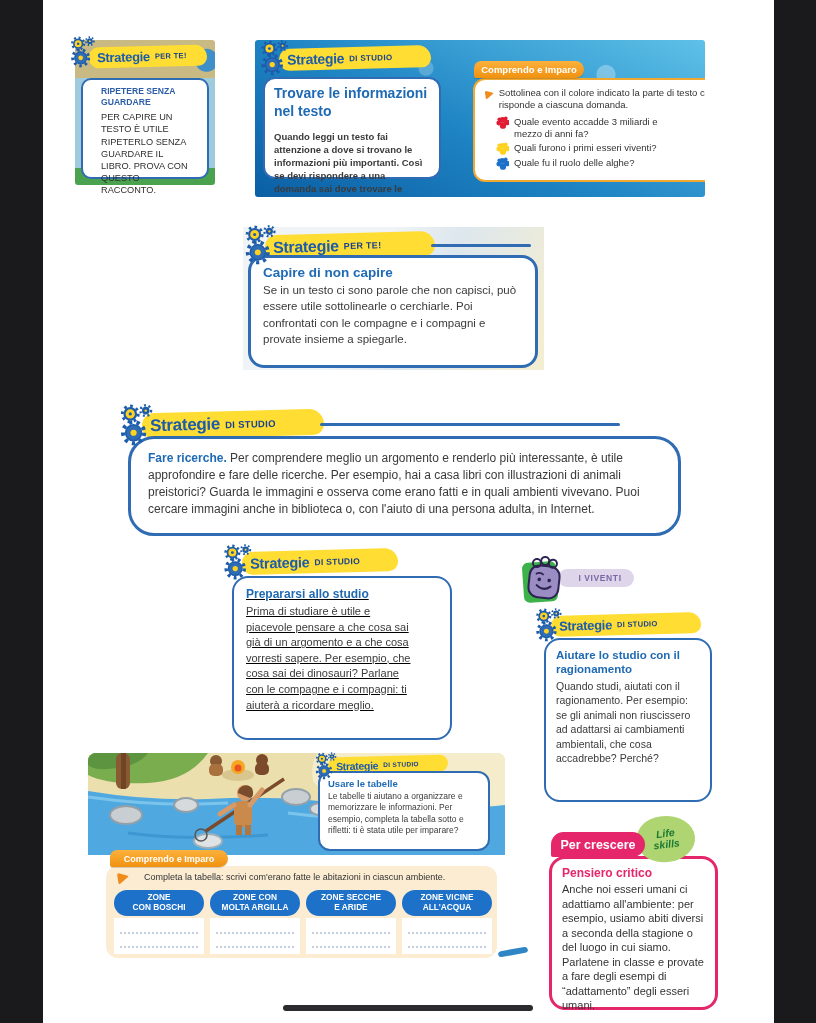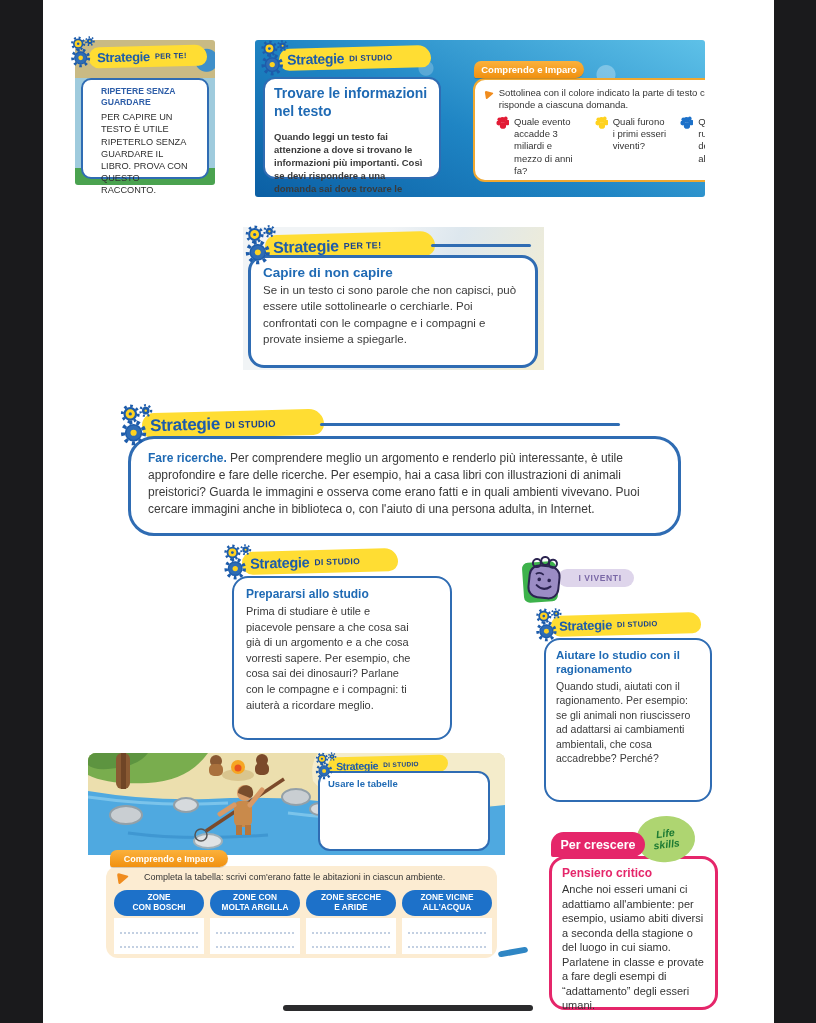--- a/index.html
+++ b/index.html
@@ -44,21 +44,21 @@
   .box-b .swoosh{left:24px;top:7px;height:22px;width:152px;}
   .box-b .brand{font-size:14px;}
   .box-b .brand-suffix{font-size:8px;}
   .b1-card{left:8px;top:37px;width:178px;height:102px;border-width:2px;border-radius:12px;padding:6px 9px;}
   .b1-title{font-size:14px;line-height:1.25;}
   .b1-body{font-size:9.5px;line-height:1.38;margin-top:10px;font-weight:bold;}
   .b-tab{left:219px;top:21px;width:110px;height:17px;font-size:9.5px;}
   .b2-card{position:absolute;left:218px;top:38px;width:280px;height:104px;background:#fff;border:2.5px solid #f0a830;border-radius:12px;padding:7px 9px 6px 9px;}
   .b2-intro{display:flex;gap:5px;font-size:9.5px;line-height:1.3;color:#333;}
   .b2-intro svg{margin-top:1px;}
-  .q-list{margin-top:4px;display:flex;flex-direction:row;gap:2px;}
+  .q-list{margin-top:4px;display:flex;flex-direction:column;gap:2px;}
   .q-row{display:flex;gap:5px;align-items:flex-start;margin-left:12px;}
   .q-text{font-size:9.5px;line-height:1.3;color:#333;max-width:172px;}
 
   
   .box-c{position:absolute;left:243px;top:227px;width:301px;height:143px;
     background:linear-gradient(115deg,#f1f4f6 0 40%,#dde7ee 60%,#f3edd2 95%);}
   .box-c .gears{left:0px;top:-2px;width:38px;height:40px;}
   .box-c .swoosh{left:22px;top:6px;height:25px;width:170px;}
   .box-c .brand{font-size:16px;}
   .box-c .brand-suffix{font-size:9px;}
@@ -77,21 +77,21 @@
   .d-card{left:0px;top:30px;width:553px;height:100px;border-width:3px;border-radius:26px;padding:11px 17px;}
   .d-text{font-size:12px;line-height:1.42;color:#3a3a3a;}
   .d-lead{color:#1f6ab4;font-weight:bold;}
 
   
   .box-e{position:absolute;left:228px;top:546px;width:228px;height:196px;}
   .box-e .gears{left:-6px;top:-2px;width:34px;height:36px;}
   .box-e .swoosh{left:14px;top:4px;height:23px;width:156px;}
   .box-e .brand{font-size:14.5px;}
   .box-e .brand-suffix{font-size:8.5px;}
-  .e-card{left:4px;top:30px;width:220px;height:164px;border-width:2.5px;padding:9px 12px;}
+  .e-card{left:4px;top:30px;width:220px;height:164px;border-width:2.5px;padding:9px 12px;text-decoration:underline;}
   .e-title{font-size:12px;}
   .e-body{font-size:11px;line-height:1.42;margin-top:3px;max-width:172px;}
 
   
   .viventi{position:absolute;left:521px;top:554px;width:130px;height:52px;}
   .viventi-pill{position:absolute;left:37px;top:15px;width:76px;height:18px;background:#ded5eb;border-radius:10px;display:flex;align-items:center;justify-content:center;font-size:8.5px;font-weight:bold;color:#7a68a6;letter-spacing:.6px;padding-left:8px;}
   .viventi svg{position:absolute;left:0;top:0;}
 
   
   .box-f{position:absolute;left:538px;top:610px;width:176px;height:194px;}
@@ -348,20 +348,21 @@
     <div class="g-strat">
       <svg class="gears" viewBox="0 0 36 38">
           <use href="#gearset"></use>
         </svg>
       <div class="swoosh">
         <span class="brand">Strategie</span>
         <span class="brand-suffix">DI STUDIO</span>
       </div>
       <div class="white-card g-card">
         <div class="g-title card-title">Usare le tabelle</div>
+        <div class="g-body body-text">Le tabelle ti aiutano a organizzare e memorizzare le informazioni. Per esempio, completa la tabella sotto e rifletti: ti è stata utile per imparare?</div>
       </div>
     </div>
 
     <div class="orange-tab g-tab">Comprendo e Imparo</div>
 
     <div class="cream">
       <div class="cream-intro">
         <svg width="13" height="13" viewBox="0 0 16 16">
             <use href="#pointershape"></use>
           </svg>

